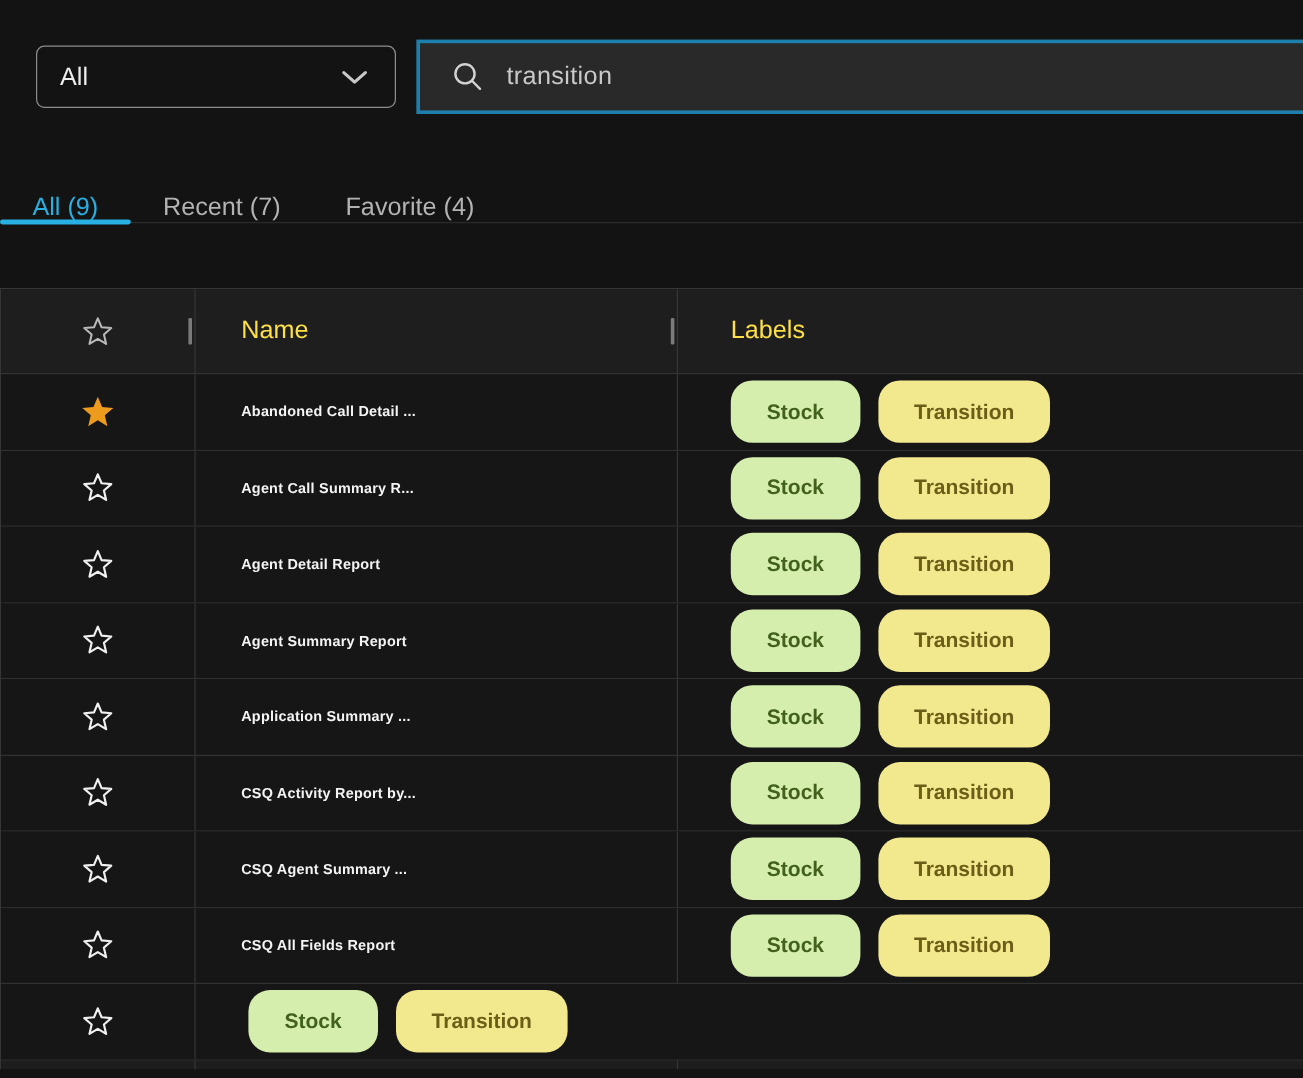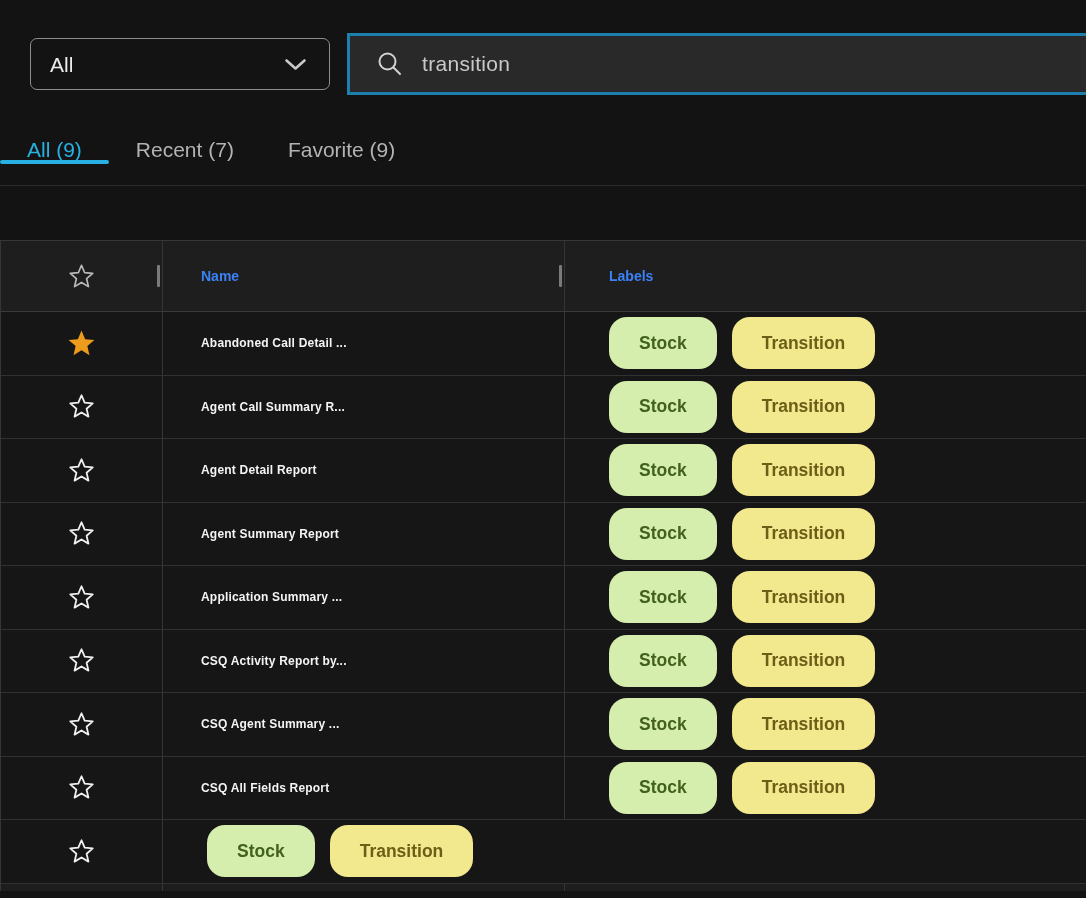--- a/index.html
+++ b/index.html
@@ -34,21 +34,21 @@
   .searchbox .query {
     margin-left: 19px;
     font-size: 21px; color: #c9c9c9;
     letter-spacing: 0.3px;
     white-space: nowrap;
   }
 
   
   .tabs {
     position: absolute; left: 0; top: 138px; width: 1086px; height: 48px;
-    display: flex; align-items: flex-start;
+    display: flex; align-items: flex-end;
     border-bottom: 1px solid #2b2b2b;
   }
   .tab {
     position: relative;
     padding: 0 27px;
     display: flex; align-items: center;
     font-size: 21px; color: #b3b3b3;
     cursor: pointer; white-space: nowrap;
   }
   .tab.active { color: #29b0e2; }
@@ -75,21 +75,21 @@
     border-right: 1px solid #363636;
     position: relative;
   }
   .cell-name {
     width: 402px; flex: 0 0 402px;
     padding-left: 38px;
     border-right: 1px solid #363636;
     position: relative;
   }
   .cell-labels { flex: 1 1 auto; padding-left: 44px; gap: 15px; }
-  .header .hdr-text { font-size: 14px; color: #3b82f6; font-weight: bold; }
+  .header .hdr-text { font-size: 21px; color: #fde047; }
   .resize-handle {
     position: absolute; right: 2px; top: 50%;
     transform: translateY(-50%);
     width: 3px; height: 22px;
     background: #7a7a7a; border-radius: 1px;
     cursor: col-resize;
   }
   .report-name {
     font-size: 12px; font-weight: 600; color: #f4f4f4;
     letter-spacing: 0.2px; white-space: nowrap;
@@ -125,21 +125,21 @@
       <circle cx="10.5" cy="10.5" r="8" fill="none" stroke="#d2d2d2" stroke-width="2"></circle>
       <line x1="16.5" y1="16.5" x2="23" y2="23" stroke="#d2d2d2" stroke-width="2" stroke-linecap="round"></line>
     </svg>
   </span>
   <span class="query">transition</span>
 </div>
 
 <div class="tabs" id="tabbar">
     <div class="tab active">All (9)</div>
     <div class="tab">Recent (7)</div>
-    <div class="tab">Favorite (9)</div>
+    <div class="tab">Favorite (4)</div>
   </div>
 
 <div class="report-table" id="reporttable">
   <div class="trow header">
     <div class="cell cell-star">
       <span style="display:flex;">
         <svg width="27" height="27" viewBox="0 0 24 24">
           <path d="M12 17.27 18.18 21 16.54 13.97 22 9.24 14.81 8.63 12 2 9.19 8.63 2 9.24 7.46 13.97 5.82 21z" fill="none" stroke="#b9b9b9" stroke-width="1.5" stroke-linejoin="round"></path>
         </svg>
       </span>

